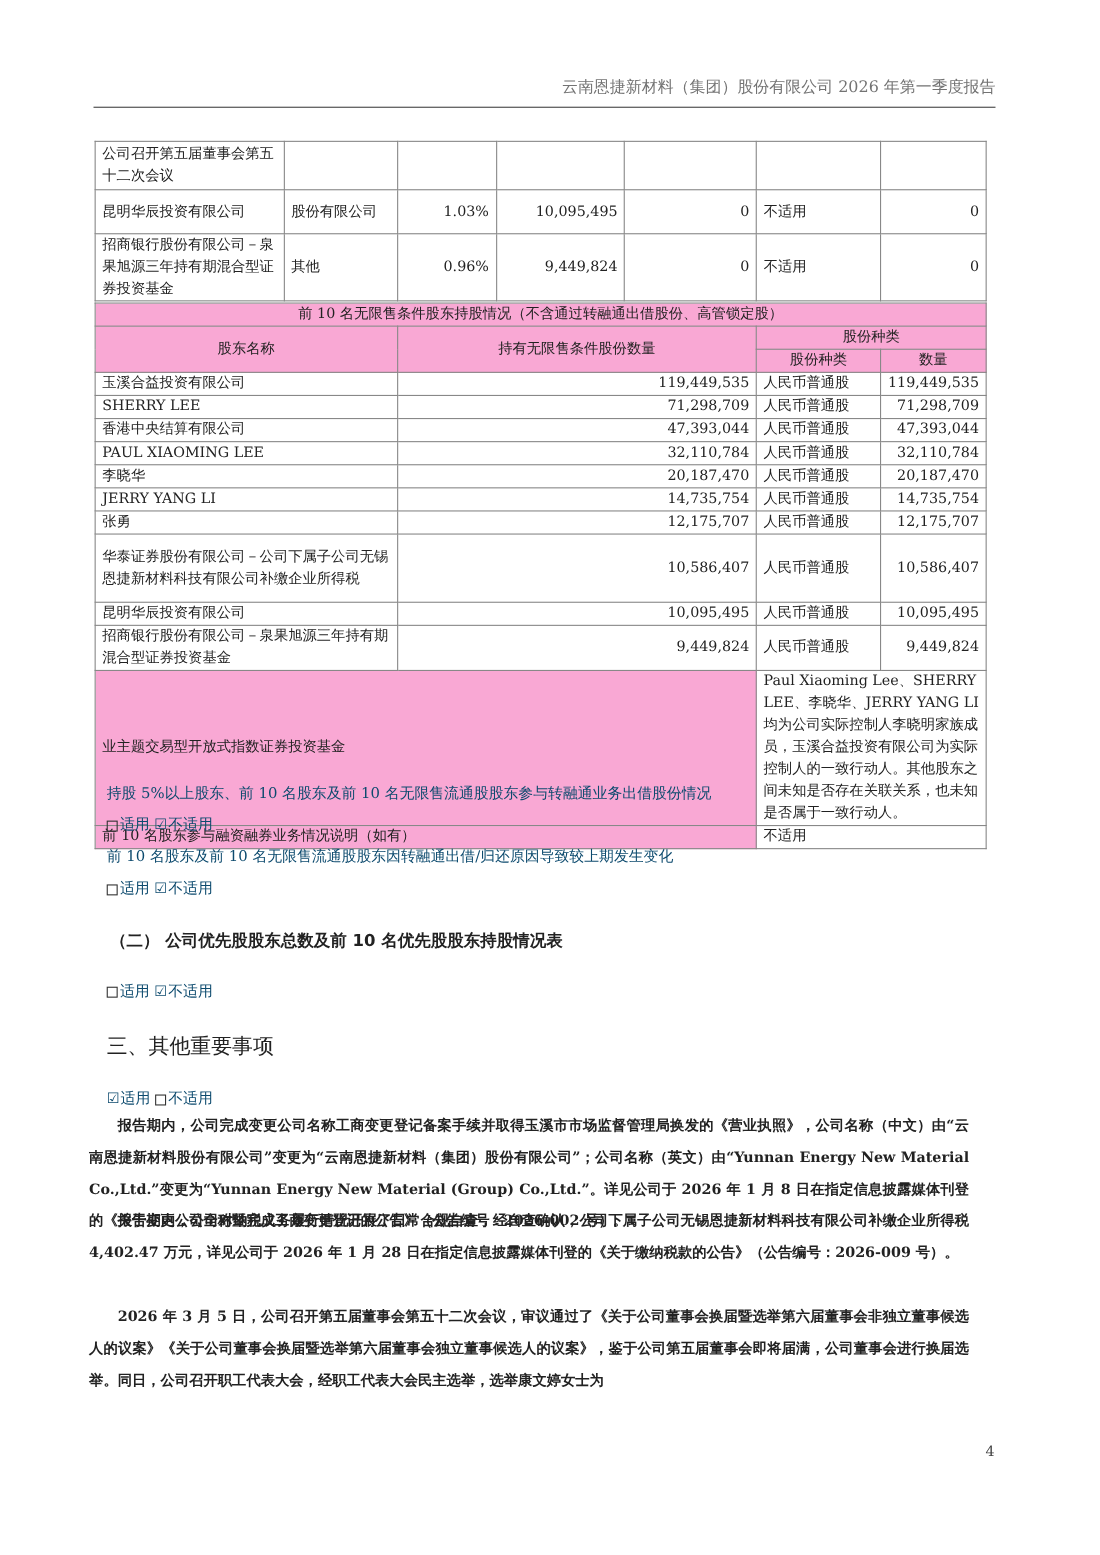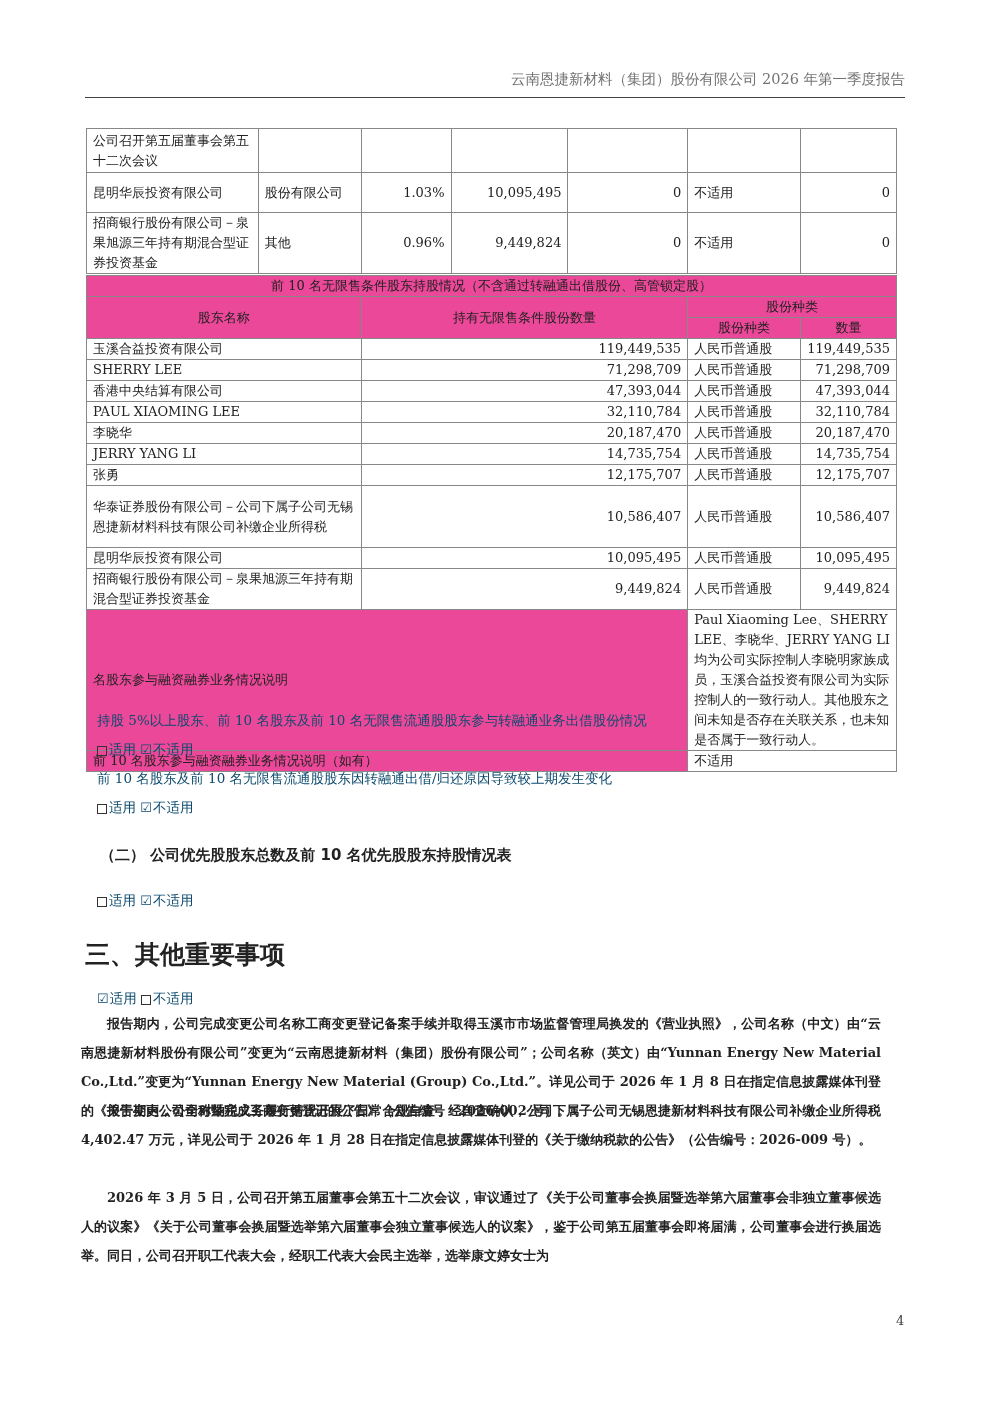--- a/index.html
+++ b/index.html
@@ -2,29 +2,29 @@
 <html><head>
 <meta charset="utf-8">
 <style>
   html, body { margin:0; padding:0; background:#fff; }
   body { width:1000px; height:1414px; position:relative; font-family:"DejaVu Serif","Liberation Serif",serif; color:#222; overflow:hidden; }
   .header { position:absolute; left:85px; top:70px; width:820px; text-align:right; font-size:14.5px; color:#737373; padding-bottom:8px; border-bottom:1.5px solid #444; }
   table { border-collapse:collapse; position:absolute; left:86px; font-size:13px; }
   td { border:1px solid #888; padding:0 6px; line-height:20px; vertical-align:middle; }
   .num { text-align:right; }
   .center { text-align:center; }
-  .gray { background:#ec4899; }
+  .gray { background:#f9a8d4; }
   #t1 { top:128px; width:811px; }
   #t1 td { line-height:20px; }
   #t2 { top:275px; width:811px; }
   #t2 td { line-height:20px; }
   .para { position:absolute; left:97px; font-size:13.5px; color:#0c4a6e; }
   .body-text { position:absolute; left:81px; width:800px; font-size:13px; line-height:29px; text-indent:2em; text-align:justify;font-weight:bold; }
   .h2 { position:absolute; left:100px; font-size:15px; font-weight:bold; font-family:"DejaVu Sans","Liberation Sans",sans-serif; }
-  .h1 { position:absolute; left:85px; font-size:25px; font-weight:bold; font-family:"DejaVu Sans","Liberation Sans",sans-serif; }
+  .h1 { position:absolute; left:97px; font-size:19px; font-weight:normal; font-family:"DejaVu Sans","Liberation Sans",sans-serif; }
   .pageno { position:absolute; left:896px; top:1313px; font-size:13px; color:#444; }
   .box { display:inline-block; width:8px; height:8px; border:1px solid #333; margin-right:2px; vertical-align:middle; }
   .chk { font-size:13px; margin-right:1px; }
 </style>
 </head>
 <body>
 
 <div class="header">云南恩捷新材料（集团）股份有限公司 2026 年第一季度报告</div>
 
 <table id="t1">
@@ -142,21 +142,21 @@
         <td>人民币普通股</td>
         <td class="num">10,095,495</td>
       </tr>
   <tr style="height:41px">
         <td>招商银行股份有限公司－泉果旭源三年持有期混合型证券投资基金</td>
         <td class="num">9,449,824</td>
         <td>人民币普通股</td>
         <td class="num">9,449,824</td>
       </tr>
   <tr style="height:82px">
-    <td colspan="2" class="gray" style="width:363px">名股东参与融资融券业务情况说明</td>
+    <td colspan="2" class="gray" style="width:363px">业主题交易型开放式指数证券投资基金</td>
     <td colspan="2">Paul Xiaoming Lee、SHERRY LEE、李晓华、JERRY YANG LI均为公司实际控制人李晓明家族成员，玉溪合益投资有限公司为实际控制人的一致行动人。其他股东之间未知是否存在关联关系，也未知是否属于一致行动人。</td>
   </tr>
   <tr>
     <td colspan="2" class="gray">前 10 名股东参与融资融券业务情况说明（如有）</td>
     <td colspan="2">不适用</td>
   </tr>
 </tbody>
   </table>
 
 <div class="para" style="top:712px">持股 5%以上股东、前 10 名股东及前 10 名无限售流通股股东参与转融通业务出借股份情况</div>

